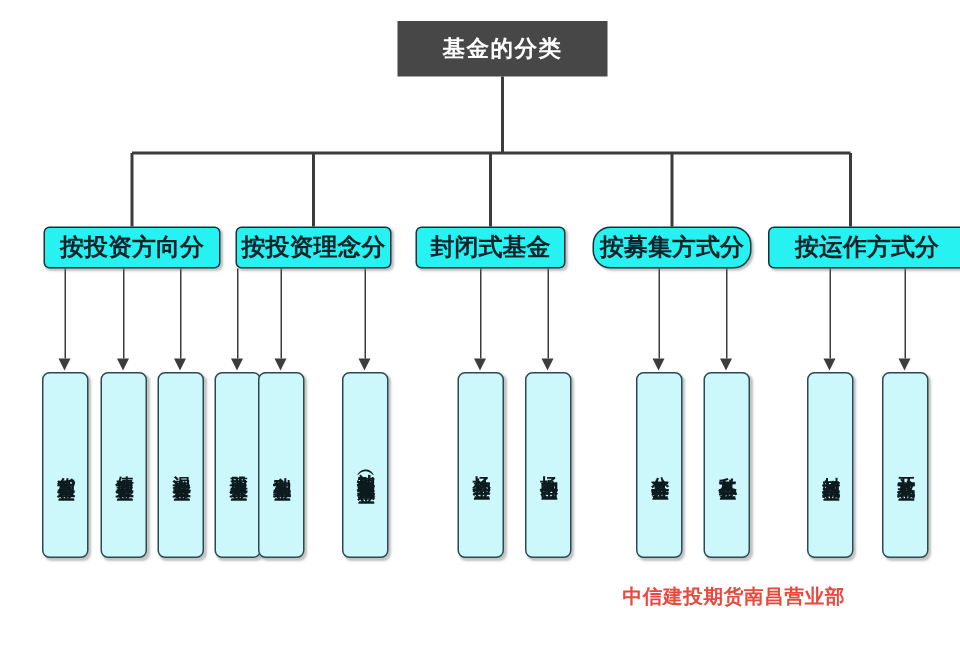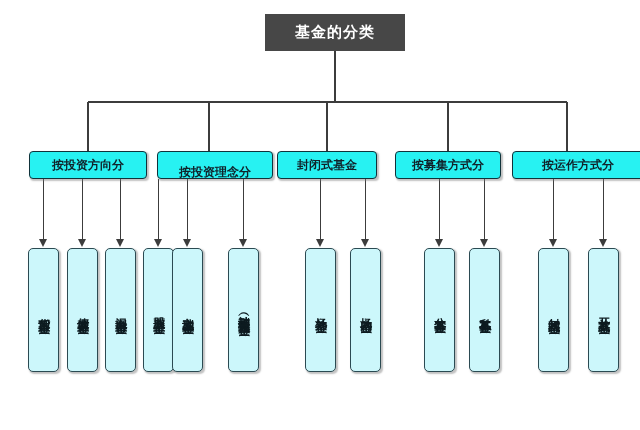--- a/index.html
+++ b/index.html
@@ -47,21 +47,21 @@
     border: 1.3px solid #11323a;
     border-radius: 4px;
     display: flex;
     align-items: center;
     justify-content: center;
     box-sizing: border-box;
     box-shadow: 1.5px 1.5px 1.5px rgba(120,120,120,0.45);
   }
   .cat-box .label {
     color: #10232b;
-    font-size: 12px;
+    font-size: 16px;
     font-weight: bold;
     line-height: 1;
     white-space: nowrap;
   }
 
   
   .leaf-box {
     position: absolute;
     top: 248px;
     width: 31px;
@@ -168,52 +168,53 @@
       </div>
       <div class="leaf-box" style="left: 67px;">
         <span class="vtext">债券型基金</span>
       </div>
       <div class="leaf-box" style="left: 105px;">
         <span class="vtext">混合型基金</span>
       </div>
       <div class="leaf-box" style="left: 143px;">
         <span class="vtext">股票型基金</span>
       </div>
-      <div class="cat-box" style="left: 157px; width: 116px; align-items: flex-end;">
+      <div class="cat-box" style="left: 157px; width: 104px;">
         <span class="label">按投资理念分</span>
       </div>
       <div class="leaf-box" style="left: 172px;">
         <span class="vtext">主动型基金</span>
       </div>
       <div class="leaf-box" style="left: 228px;">
         <span class="vtext">被动型（指数）基金</span>
       </div>
       <div class="cat-box" style="left: 277px; width: 100px;">
         <span class="label">封闭式基金</span>
       </div>
       <div class="leaf-box" style="left: 305px;">
         <span class="vtext">场外基金</span>
       </div>
       <div class="leaf-box" style="left: 350px;">
         <span class="vtext">场内基金</span>
       </div>
-      <div class="cat-box" style="left: 395px; width: 106px;">
+      <div class="cat-box" style="left: 395px; width: 106px; border-radius: 12px;">
         <span class="label">按募集方式分</span>
       </div>
       <div class="leaf-box" style="left: 424px;">
         <span class="vtext">公募基金</span>
       </div>
       <div class="leaf-box" style="left: 469px;">
         <span class="vtext">私募基金</span>
       </div>
       <div class="cat-box" style="left: 512px; width: 132px;">
         <span class="label">按运作方式分</span>
       </div>
       <div class="leaf-box" style="left: 538px;">
         <span class="vtext">封闭式基金</span>
       </div>
       <div class="leaf-box" style="left: 588px;">
         <span class="vtext">开放式基金</span>
       </div>
     </div>
 
+  <div class="watermark">中信建投期货南昌营业部</div>
 
 </div>
 
 </body></html>

